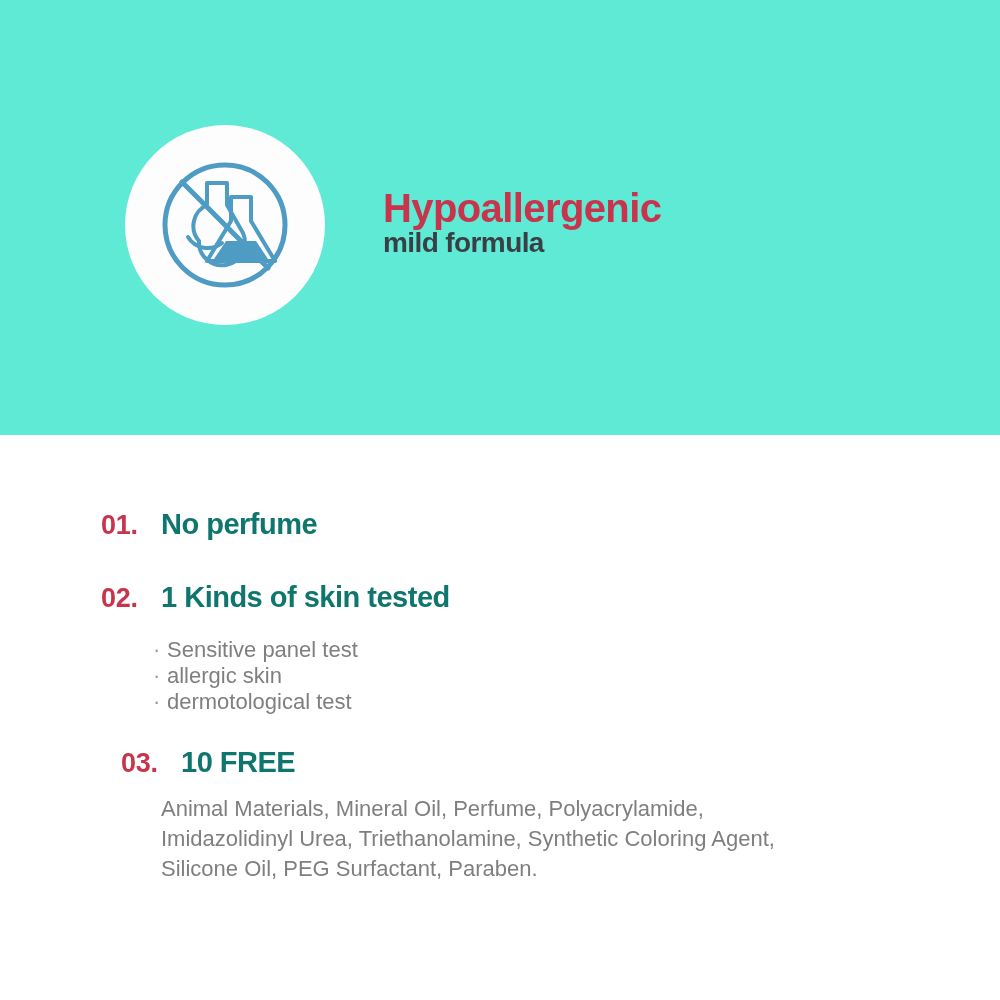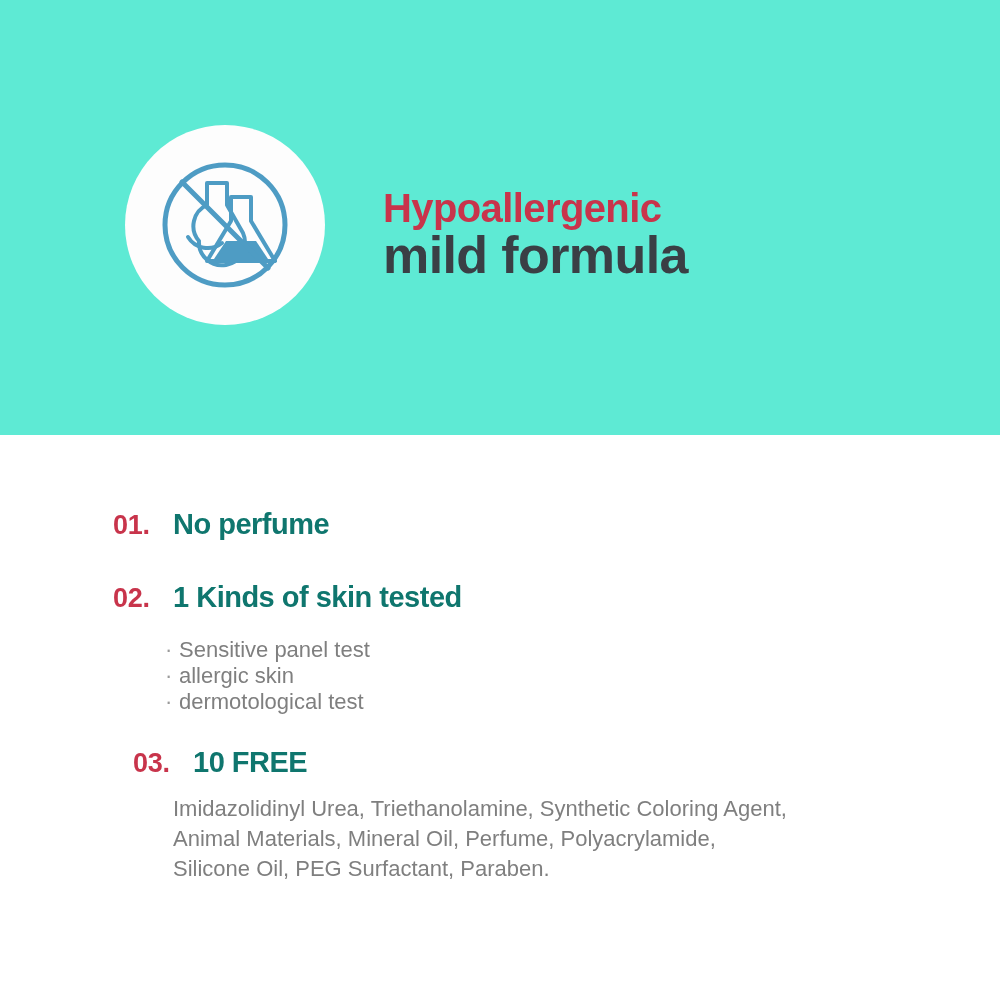--- a/index.html
+++ b/index.html
@@ -54,30 +54,30 @@
   }
   .hero-title .line1 {
     display: block;
     font-size: 40px;
     font-weight: bold;
     color: #c8344b;
     letter-spacing: -0.6px;
   }
   .hero-title .line2 {
     display: block;
-    font-size: 52px;
+    font-size: 28px;
     font-weight: bold;
     color: #3a3f45;
     letter-spacing: -0.6px;
   }
 
   
   .content {
     position: absolute;
-    left: 16px;
+    left: 4px;
     top: 435px;
     width: 833px;
     height: 565px;
     background: #ffffff;
   }
 
   .item {
     position: absolute;
     left: 0;
     width: 1000px;
@@ -192,20 +192,20 @@
         <li><span class="dot">·</span><span>dermotological test</span></li>
       </ul>
     </div>
 
     <div class="item" style="top:313px;padding-left:20px;">
       <div class="item-head">
         <span class="item-num">03.</span>
         <span class="item-title">10 FREE</span>
       </div>
       <div class="ingredients">
+        <span>Animal Materials, Mineral Oil, Perfume, Polyacrylamide,</span>
         <span>Imidazolidinyl Urea, Triethanolamine, Synthetic Coloring Agent,</span>
-        <span>Animal Materials, Mineral Oil, Perfume, Polyacrylamide,</span>
         <span>Silicone Oil, PEG Surfactant, Paraben.</span>
       </div>
     </div>
 
   </div>
 </div>
 
 </body></html>

